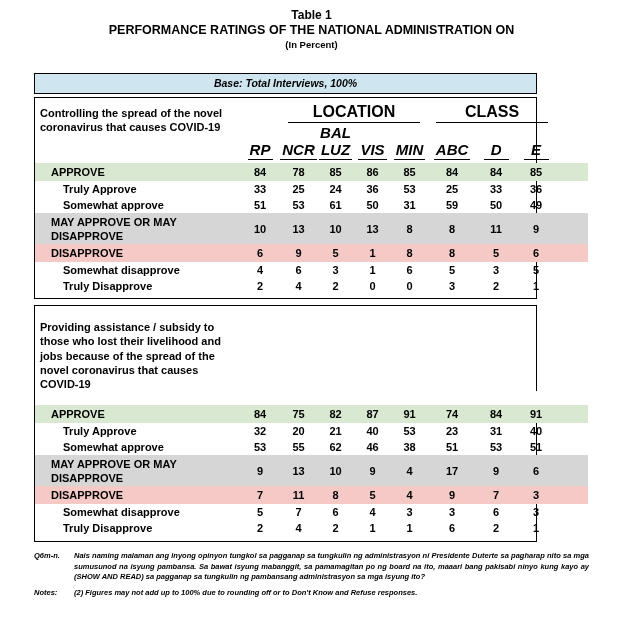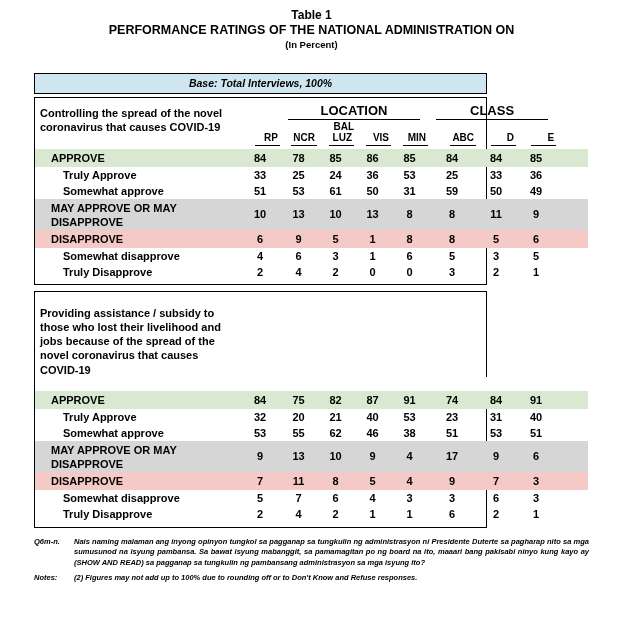--- a/index.html
+++ b/index.html
@@ -13,21 +13,21 @@
   .sheet { width: 620px; height: 640px; padding: 8px 31px 4px 34px; border-radius: 31px; }
 
   
   .titleblock { text-align: center; line-height: 1.25; }
   .t-label { font-size: 12px; }
   .t-main  { font-size: 12.5px; }
   .t-date  { font-size: 9.5px; margin-top: 2px; }
   .t-unit  { font-size: 9.5px; }
 
   
-  .box { width: 453px; border: 1px solid #000; background: #fff; }
+  .box { width: 503px; border: 1px solid #000; background: #fff; }
   .banner {
     margin-top: 22px;
     background: var(--banner-bg, #cfe6f0);
     text-align: center;
     font-size: 10.5px;
     font-style: italic;
     padding: 3px 0 4px 0;
   }
   .section  { margin-top: 3px; padding: 2px 0 4px 0; }
   .section2 { margin-top: 6px; padding: 8px 0 5px 0; }
@@ -38,28 +38,28 @@
 
   .issue {
     vertical-align: top;
     text-align: left;
     padding: 6px 4px 0 5px;
     line-height: 1.3;
     font-size: 11px;
   }
   .issue2 { padding-top: 6px; }
 
-  .gh { vertical-align: bottom; text-align: center; font-size: 13px; padding-top: 3px; }
+  .gh { vertical-align: bottom; text-align: center; font-size: 16px; padding-top: 3px; }
   .gline {
     display: block;
     border-bottom: 1.5px solid #000;
     padding-bottom: 1px;
     margin: 0 8px;
   }
-  .ch { text-align: right; vertical-align: bottom; padding: 1px 0 3px 0; font-size: 10px; }
+  .ch { text-align: center; vertical-align: bottom; padding: 1px 0 3px 0; font-size: 15px; font-style: italic; }
   .chtop  { line-height: 1.15; }
   .chline {
     display: inline-block;
     min-width: 25px;
     line-height: 1.15;
     border-bottom: 1.5px solid #000;
     padding: 0 2px 1px 2px;
   }
 
   .num { text-align: center; padding: 1px 0; line-height: 14px; }

